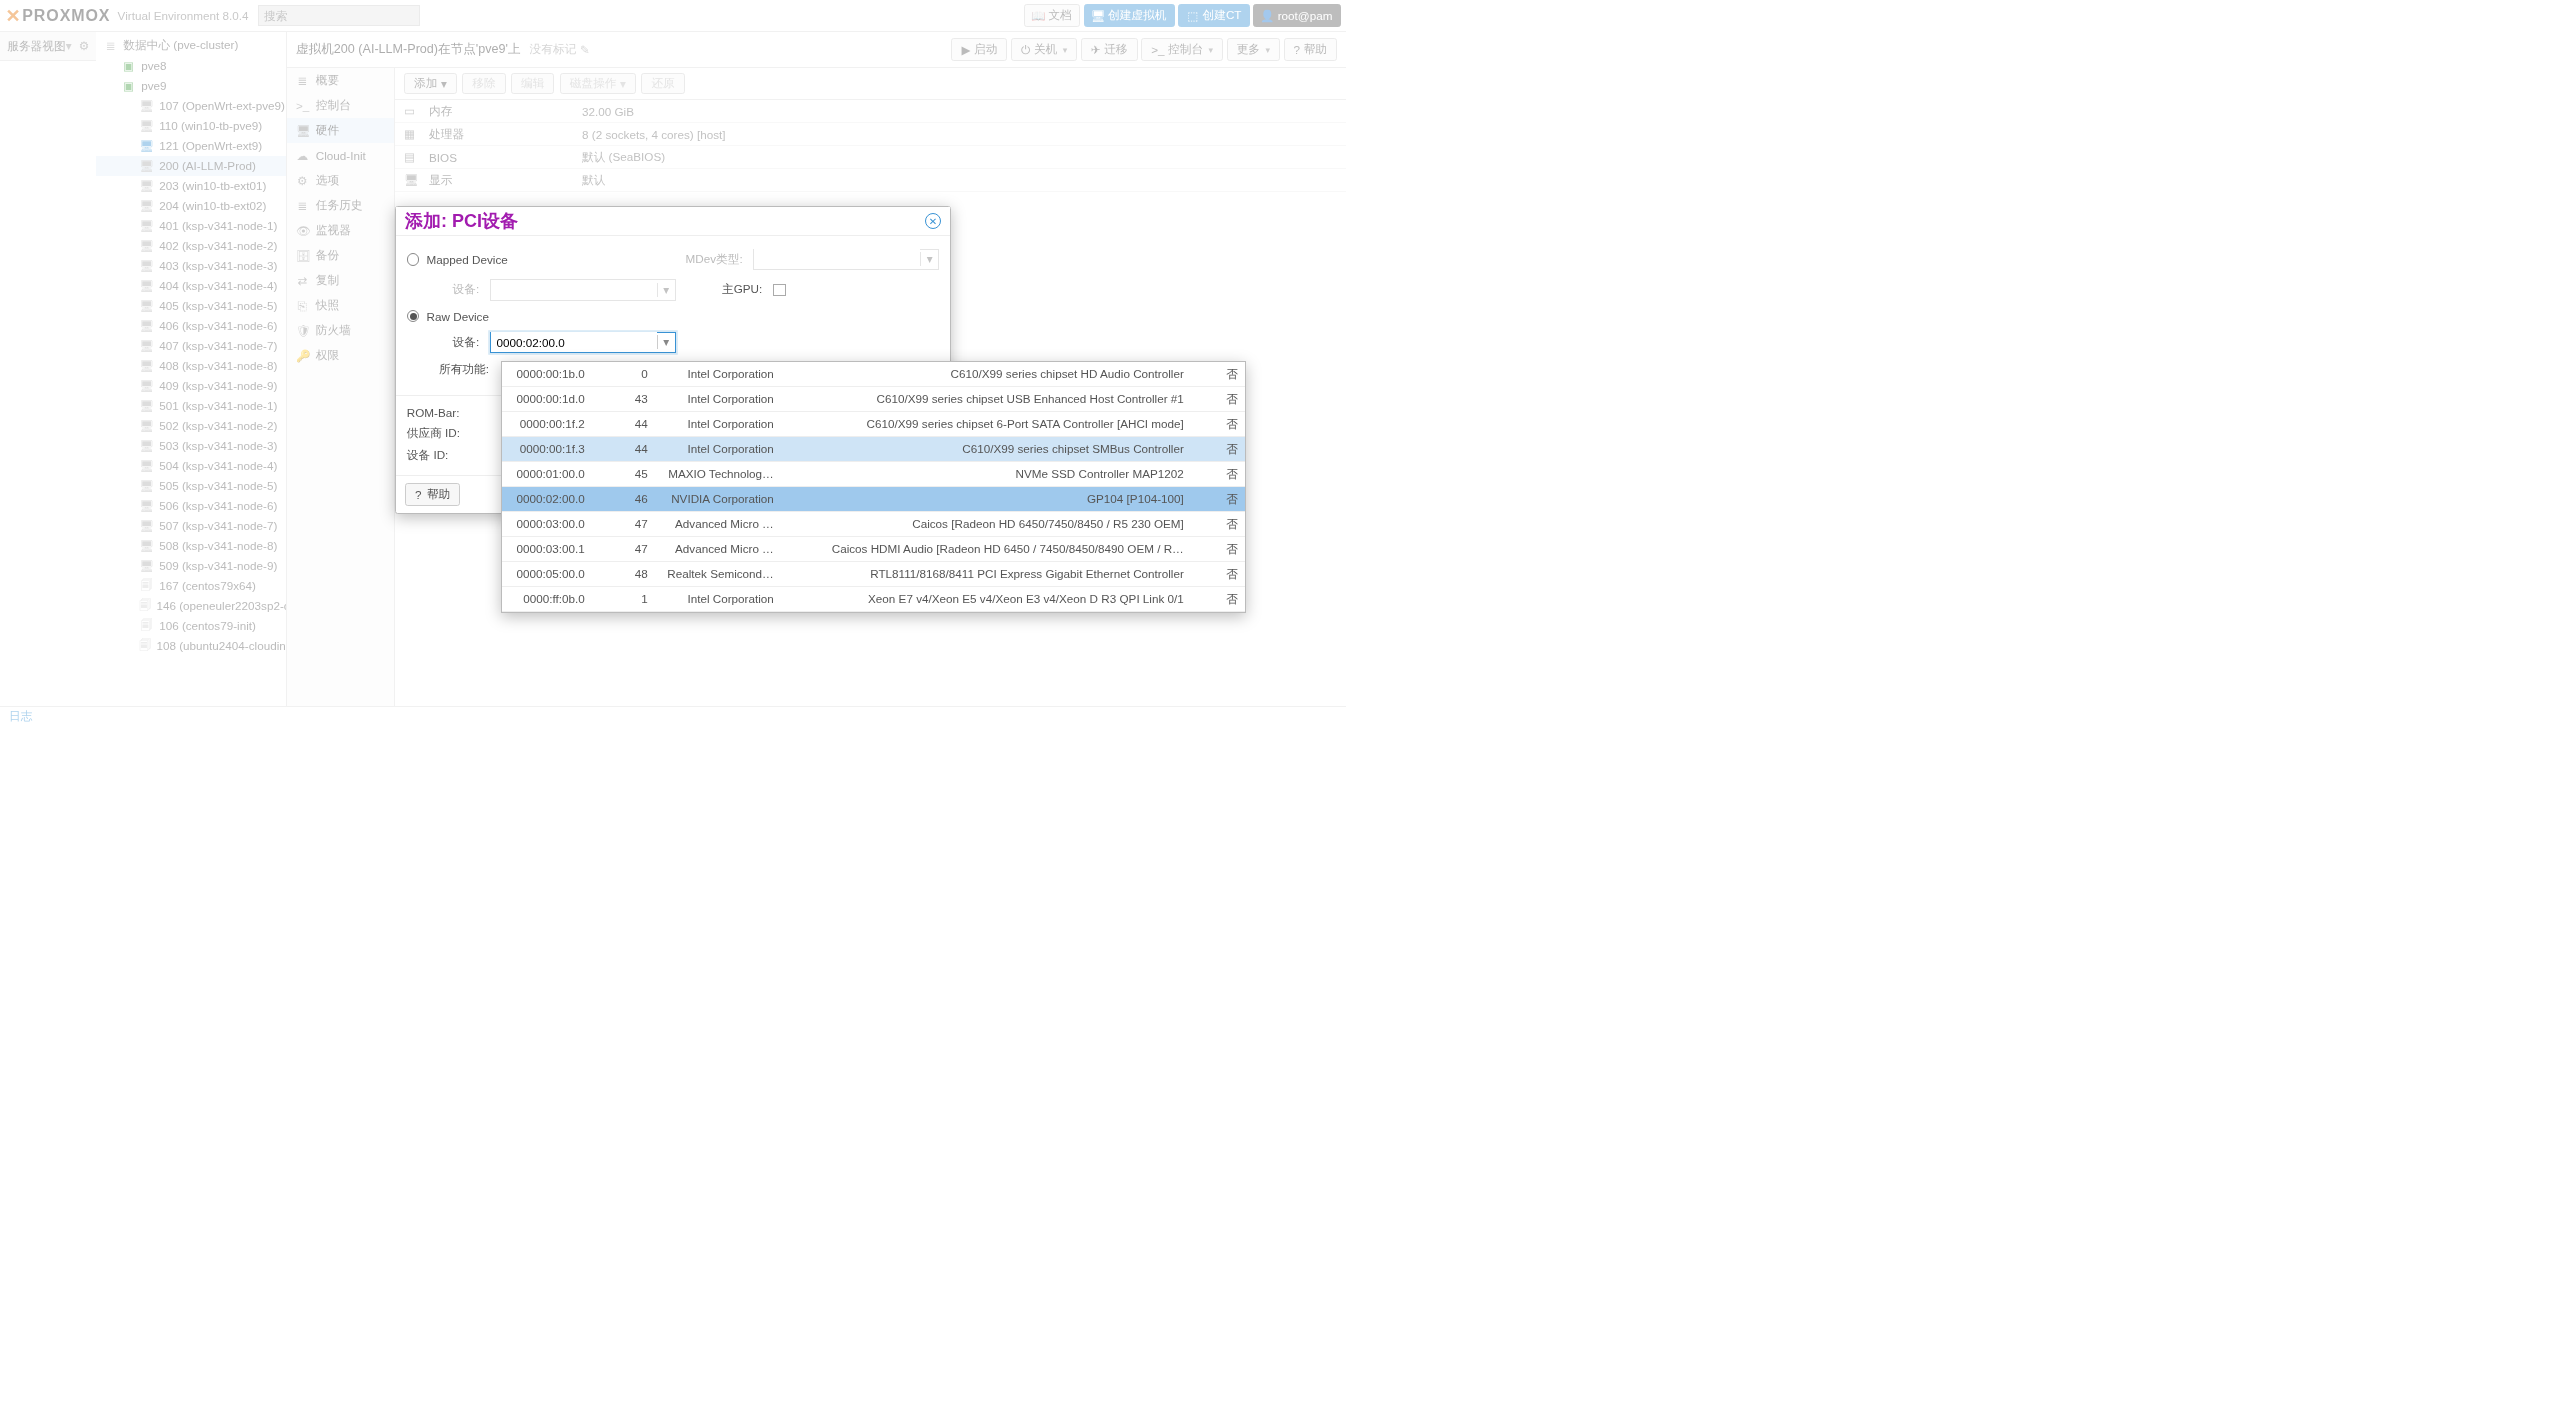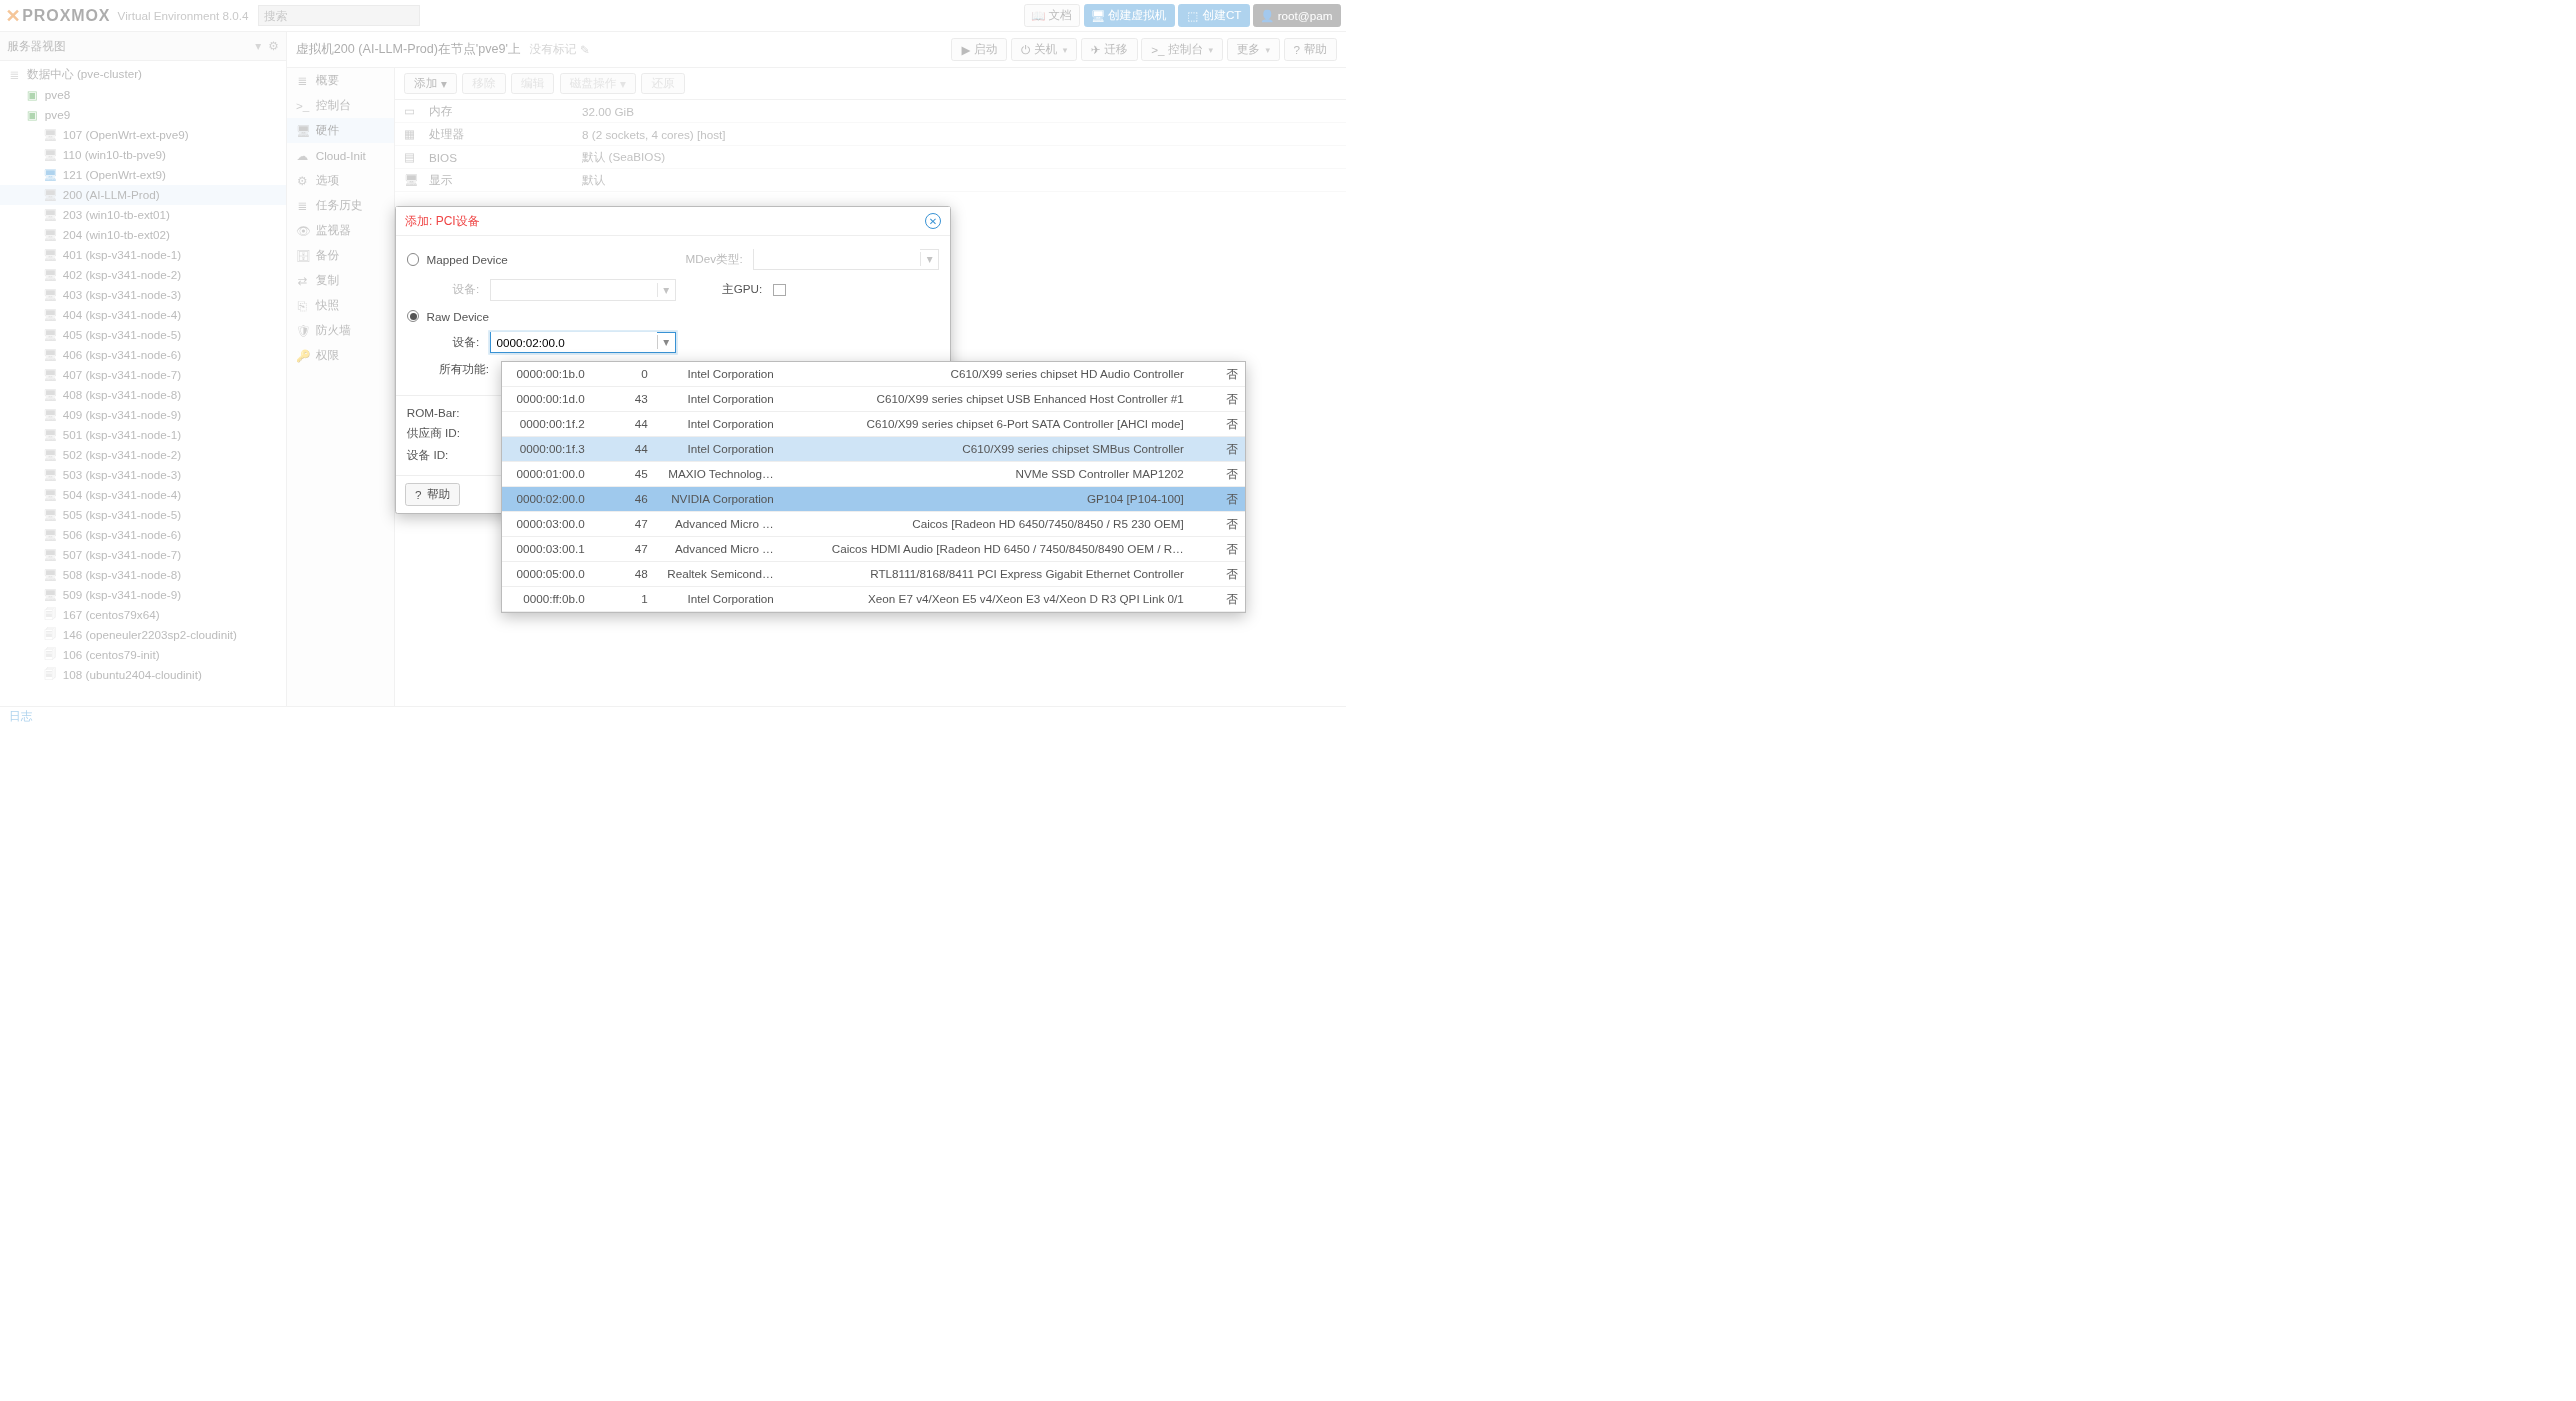--- a/index.html
+++ b/index.html
@@ -14,21 +14,21 @@
 .logo-sub { margin-left:5.4px; color:#777; font-size:11.7px; }
 .search { margin-left:9px; width:162px; height:21.5px; border:0.9px solid #ccc; padding:0 5.4px; background:#e5e5e5; }
 .top-right { margin-left:auto; display:flex; gap:3.6px; }
 .tbtn { display:flex; align-items:center; gap:3.6px; height:23px; padding:0 7.2px; border:0.9px solid #ccc; background:#f7f7f7; border-radius:2.7px; cursor:pointer; }
 .tbtn.blue { background:#3892d4; border-color:#3892d4; color:#fff; }
 .tbtn.dark { background:#5a5a5a; border-color:#5a5a5a; color:#fff; }
 .ico { width:12.6px; height:12.6px; display:inline-flex; align-items:center; justify-content:center; }
 
 
 .main { display:flex; height:calc(100% - 32px - 21.5px); }
-.sidebar { width:287px; border-right:0.9px solid #ddd; display:flex; flex-direction:column; }
+.sidebar { width:287px; border-right:0.9px solid #ddd; display:flex; flex-direction:row; }
 .side-head { height:29px; display:flex; align-items:center; padding:0 7.2px; border-bottom:0.9px solid #ddd; background:#f5f5f5; }
 .side-head .sel { flex:1; color:#555; }
 .side-head .arrow { color:#999; margin-right:7.2px; }
 .gear { color:#888; }
 .tree { flex:1; overflow:auto; padding:3.6px 0; }
 .tree-row { display:flex; align-items:center; height:20px; padding-left:7.2px; gap:5.4px; cursor:pointer; white-space:nowrap; }
 .tree-row.sel { background:#e6f1fb; color:#555; }
 .tree-row .ti { width:14.4px; text-align:center; color:#888; }
 .tree-row.d0 { padding-left:7.2px; }
 .tree-row.d1 { padding-left:25px; }
@@ -58,21 +58,21 @@
 .tb-btn.disabled { color:#bbb; }
 .hw-list { padding:0; }
 .hw-row { display:flex; align-items:center; height:23px; padding:0 9px; gap:9px; border-bottom:0.9px solid #eee; }
 .hw-row .hi { width:16px; color:#888; }
 .hw-row .hk { width:144px; }
 .hw-row .hv { color:#666; }
 
 
 .modal { position:absolute; top:206px; left:395px; width:556px; background:#fff; border:0.9px solid #bbb; box-shadow:0 3.6px 14.4px rgba(0,0,0,0.25); z-index:100; border-radius:2.7px; }
 .modal-head { height:29px; display:flex; align-items:center; padding:0 9px; background:#fff; border-bottom:0.9px solid #eee; }
-.modal-title { color:#ef4444; font-weight:normal; font-size:12px; }
+.modal-title { color:#a21caf; font-weight:bold; font-size:18px; }
 .modal-close { margin-left:auto; color:#3892d4; cursor:pointer; width:16px; height:16px; border:1.8px solid #3892d4; border-radius:50%; display:flex; align-items:center; justify-content:center; font-size:10px; }
 .modal-body { padding:12.6px 10.8px 9px; }
 .form-row { display:flex; align-items:center; margin-bottom:9px; gap:9px; }
 .form-left { width:269px; display:flex; align-items:center; gap:7.2px; }
 .form-right { flex:1; display:flex; align-items:center; gap:7.2px; }
 .radio { width:12.6px; height:12.6px; border:0.9px solid #888; border-radius:50%; display:inline-flex; align-items:center; justify-content:center; }
 .radio.on::after { content:""; width:7.2px; height:7.2px; background:#555; border-radius:50%; }
 .flabel { color:#555; }
 .combo { display:flex; align-items:center; height:21.5px; border:0.9px solid #ccc; }
 .combo.active { border:0.9px solid #3892d4; box-shadow:0 0 0 1.8px rgba(56,146,212,.2); }

